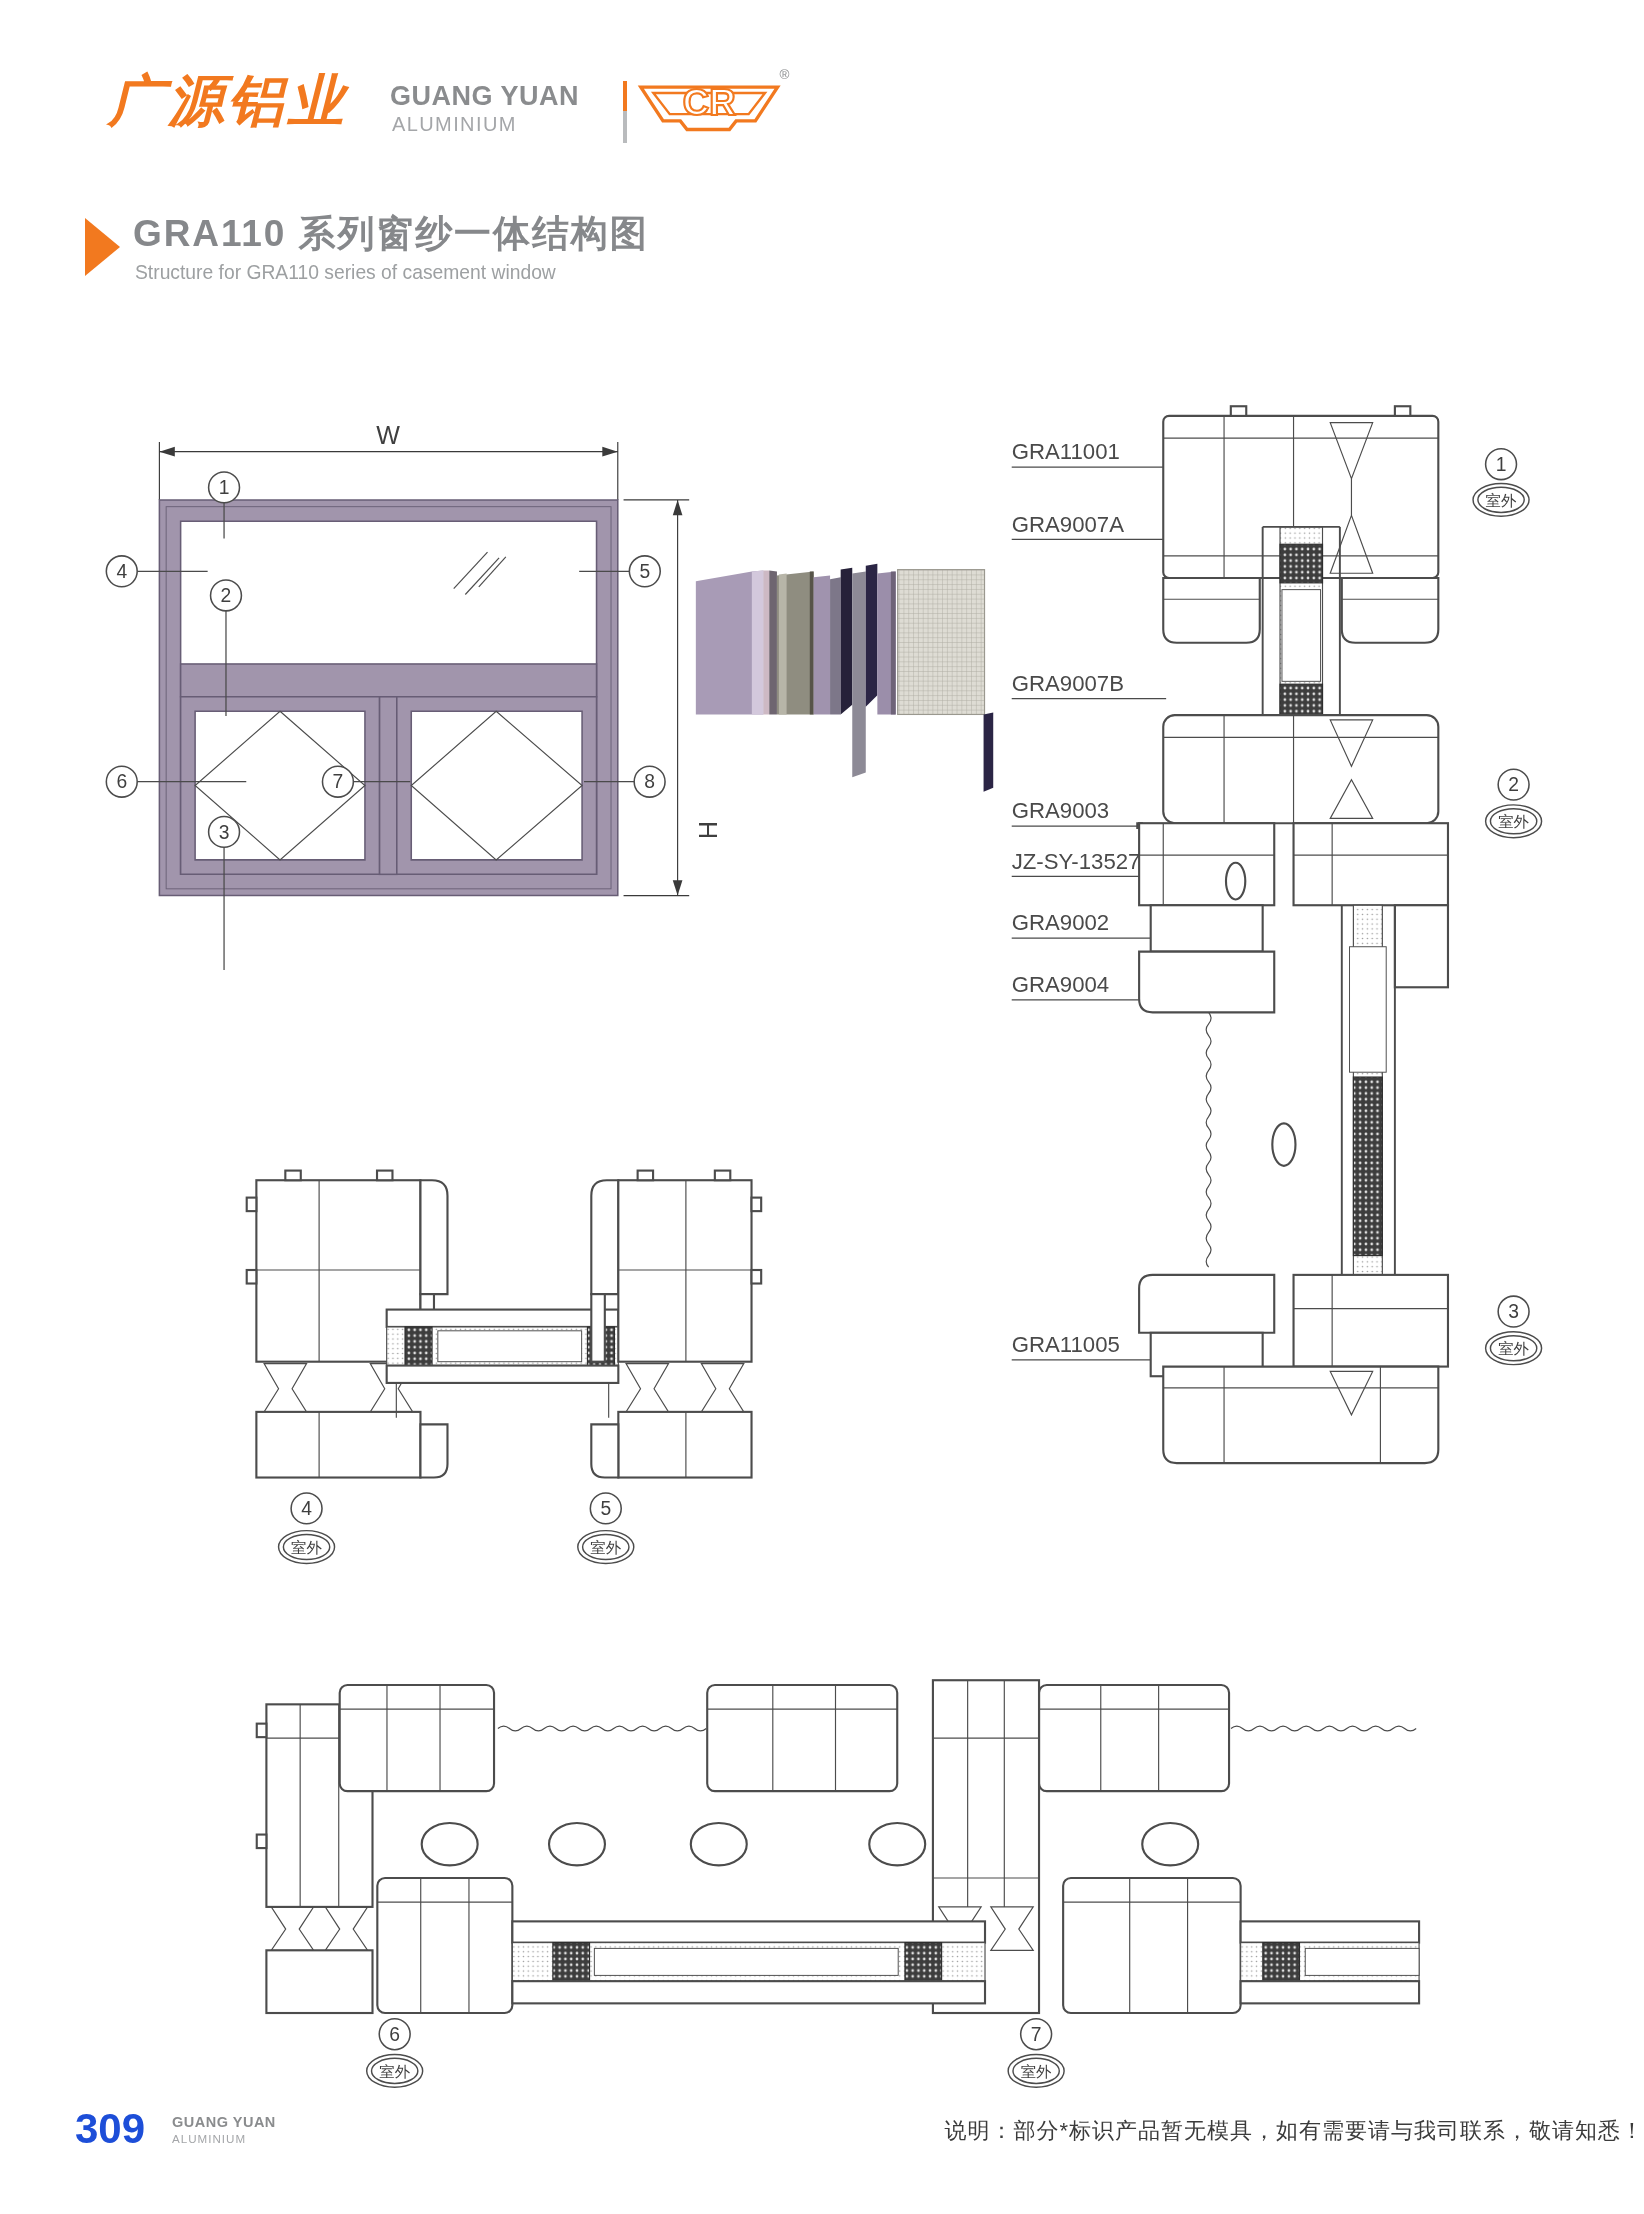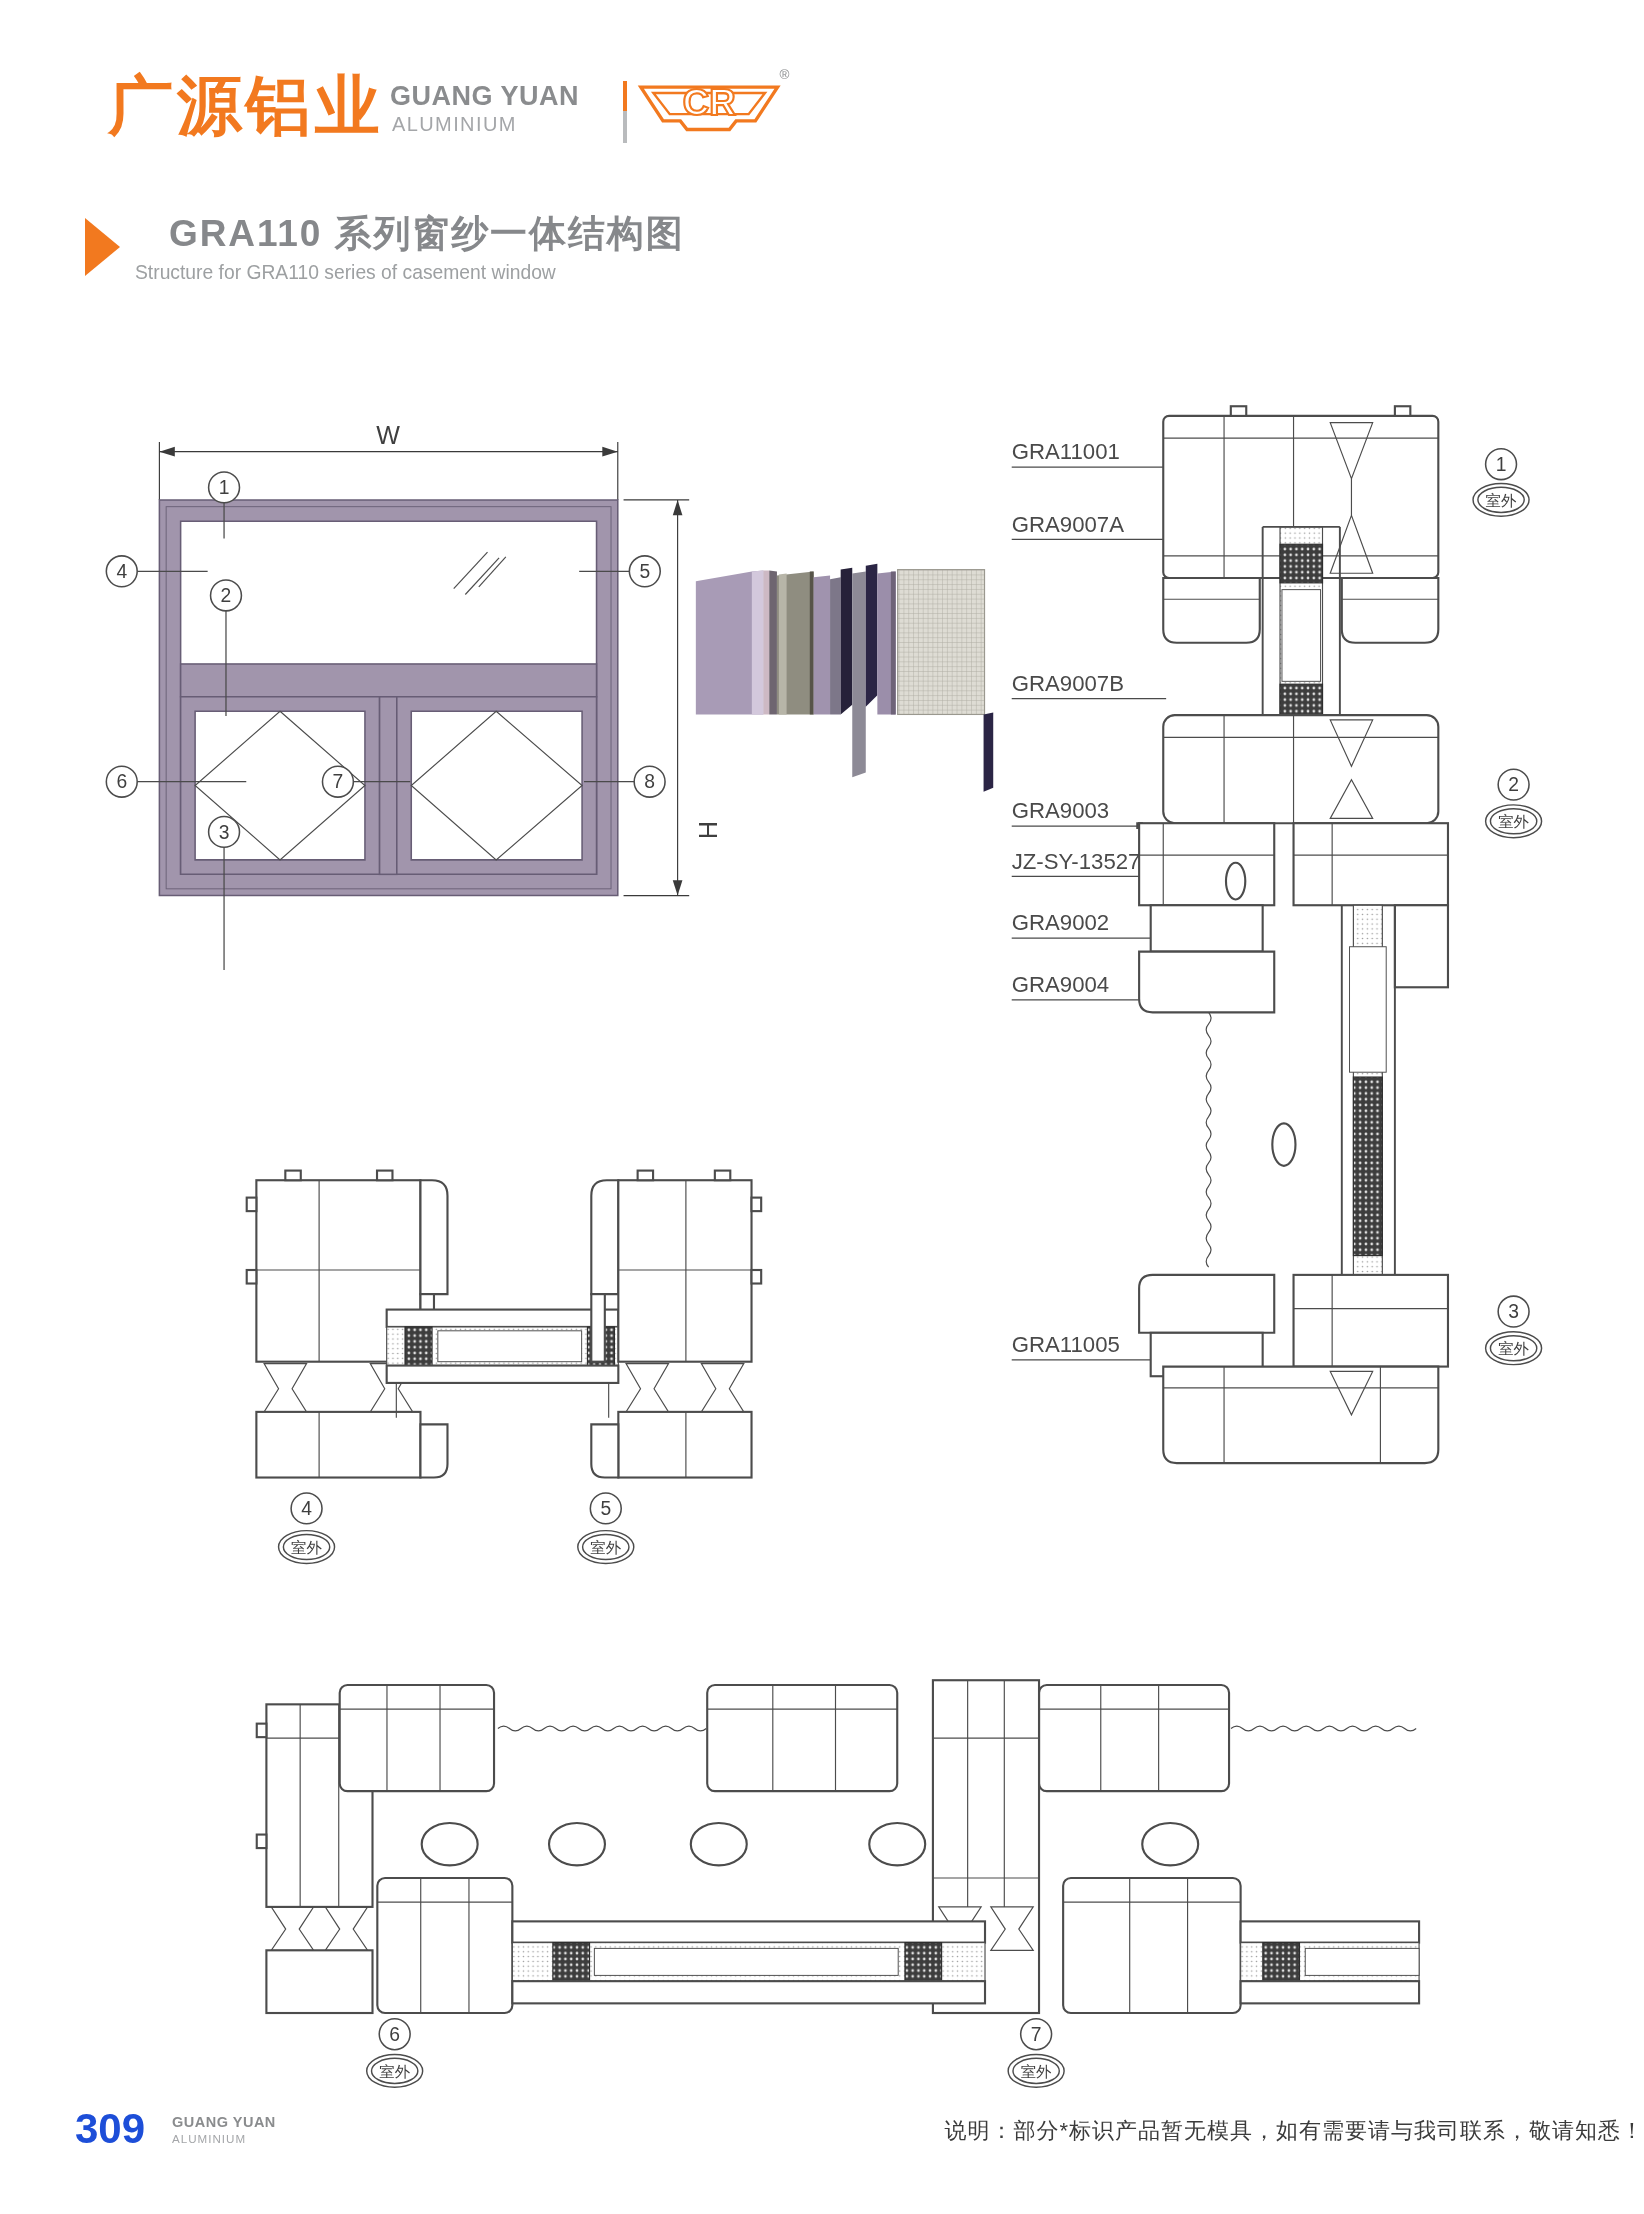--- a/index.html
+++ b/index.html
@@ -1,29 +1,29 @@
 <!DOCTYPE html>
 <html><head>
 <meta charset="utf-8">
 <style>
   html,body{margin:0;padding:0;background:#ffffff;}
   .page{position:relative;width:1644px;height:2215px;background:#fff;
         font-family:"Liberation Sans",sans-serif;overflow:hidden;}
   .abs{position:absolute;}
   
-  .logo-cn{left:108px;top:73px;font-size:65px;font-weight:bold;color:#f2791f;letter-spacing:3.9px;line-height:1;}
+  .logo-cn{left:108px;top:73px;font-size:56px;font-weight:bold;color:#f2791f;letter-spacing:3.9px;line-height:1;font-style:italic;}
   .logo-en1{left:390px;top:83px;font-size:27px;font-weight:bold;color:#8a8c8e;letter-spacing:0.5px;line-height:1;}
   .logo-en2{left:392px;top:114px;font-size:20px;color:#a4a6a9;letter-spacing:1.4px;line-height:1;}
   .logo-divider{left:623px;top:81px;width:3.9px;height:62px;
         background:linear-gradient(#f2791f 0 48%,#b9bbbd 48% 100%);}
   .badge{left:637px;top:64px;}
   
   .title-marker{left:85px;top:218px;width:0;height:0;border-left:35px solid #f2791f;
         border-top:29px solid transparent;border-bottom:29px solid transparent;}
-  .title-main{left:133px;top:214px;font-size:37px;font-weight:bold;color:#86888b;letter-spacing:1.9px;line-height:1.1;margin-left:36px;}
+  .title-main{left:133px;top:214px;font-size:37px;font-weight:bold;color:#86888b;letter-spacing:1.9px;line-height:1.1;}
   .title-sub{left:135px;top:262px;font-size:19.3px;color:#9da0a2;line-height:1.1;text-align:right;}
   
   .page-num{left:75px;top:2108px;font-size:42px;font-weight:bold;color:#1d4ed8;line-height:1;}
   .foot-brand1{left:172px;top:2115px;font-size:14.5px;font-weight:bold;color:#8a8c8e;letter-spacing:0.5px;line-height:1;}
   .foot-brand2{left:172px;top:2133px;font-size:11.6px;color:#a4a6a9;letter-spacing:1px;line-height:1;}
   .foot-note{left:0;top:2116px;width:100%;text-align:right;font-size:22px;color:#3b3b3b;letter-spacing:1px;}
   
   svg{overflow:visible;}
   svg text{font-family:"Liberation Sans",sans-serif;}
   .p{fill:#fff;stroke:#4c4c4c;stroke-width:2.2;}

